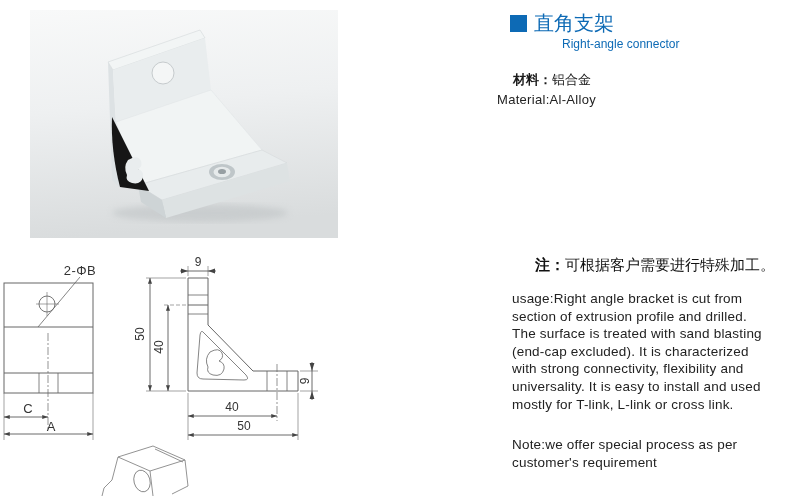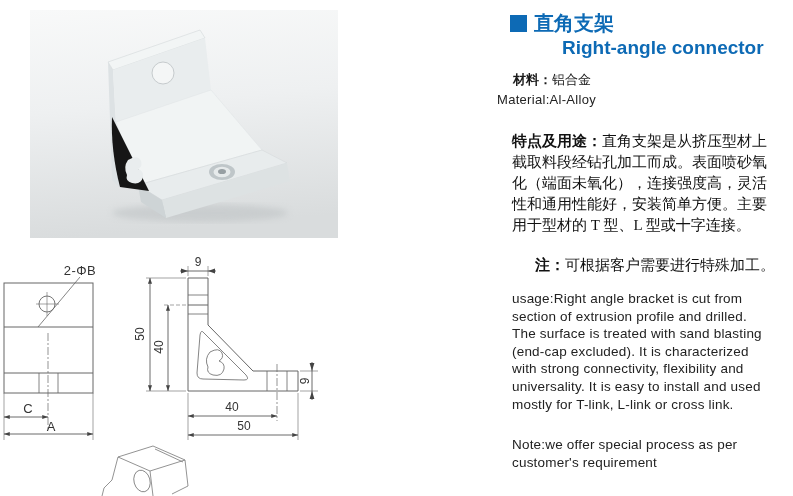--- a/index.html
+++ b/index.html
@@ -8,23 +8,23 @@
 
   
   #photo{position:absolute;left:30px;top:10px;width:308px;height:228px;}
 
   
   #drawings{position:absolute;left:0;top:250px;width:340px;height:246px;}
   .dim-label{font-family:"Liberation Sans",sans-serif;font-size:12px;fill:#333;}
   .cad-label{font-family:"Liberation Sans",sans-serif;font-size:13px;fill:#333;}
   .hdr{position:absolute;left:510px;top:13px;display:flex;align-items:flex-start;}
   .hdr-sq{width:17px;height:17px;background:#0d6ab5;margin-top:2px;flex:0 0 auto;}
-  .hdr-cn{margin-left:7px;font-size:20px;font-weight:bold;color:#0d6ab5;
+  .hdr-cn{margin-left:7px;font-size:20px;font-weight:normal;color:#0d6ab5;
           font-family:"Liberation Sans",sans-serif;line-height:20px;}
-  .hdr-en{position:absolute;left:538px;top:37px;font-size:19px;font-weight:bold;color:#0d6ab5;padding-left:24px;}
+  .hdr-en{position:absolute;left:538px;top:37px;font-size:12px;font-weight:normal;color:#0d6ab5;padding-left:24px;}
 
   .cn{font-family:"Liberation Serif",serif;}
   .mat{position:absolute;left:513px;top:70px;font-size:13px;line-height:19px;}
   .mat b{font-family:"Liberation Sans",sans-serif;}
   .mat-en{position:absolute;left:497px;top:92px;font-size:13px;color:#222;letter-spacing:.3px;}
 
   .features{position:absolute;left:512px;top:130px;width:280px;font-size:15px;
             line-height:21px;color:#111;}
   .features b{font-family:"Liberation Sans",sans-serif;}
 
@@ -154,27 +154,20 @@
     <div class="hdr-sq"></div>
     <div class="hdr-cn">直角支架</div>
   </div>
   <div class="hdr-en">Right-angle connector</div>
 
   <div class="mat cn">
     <b>材料：</b><span>铝合金</span>
   </div>
   <div class="mat-en">Material:Al-Alloy</div>
 
-  <div class="features cn">
-    <div><b>特点及用途：</b><span>直角支架是从挤压型材上</span></div>
-    <div>截取料段经钻孔加工而成。表面喷砂氧</div>
-    <div>化（端面未氧化），连接强度高，灵活</div>
-    <div>性和通用性能好，安装简单方便。主要</div>
-    <div>用于型材的 T 型、L 型或十字连接。</div>
-  </div>
 
   <div class="remark cn">
     <b>注：</b><span>可根据客户需要进行特殊加工。</span>
   </div>
 
   <div class="usage">
     <div>usage:Right angle bracket is cut from</div>
     <div>section of extrusion profile and drilled.</div>
     <div>The surface is treated with sand blasting</div>
     <div>(end-cap excluded). It is characterized</div>

